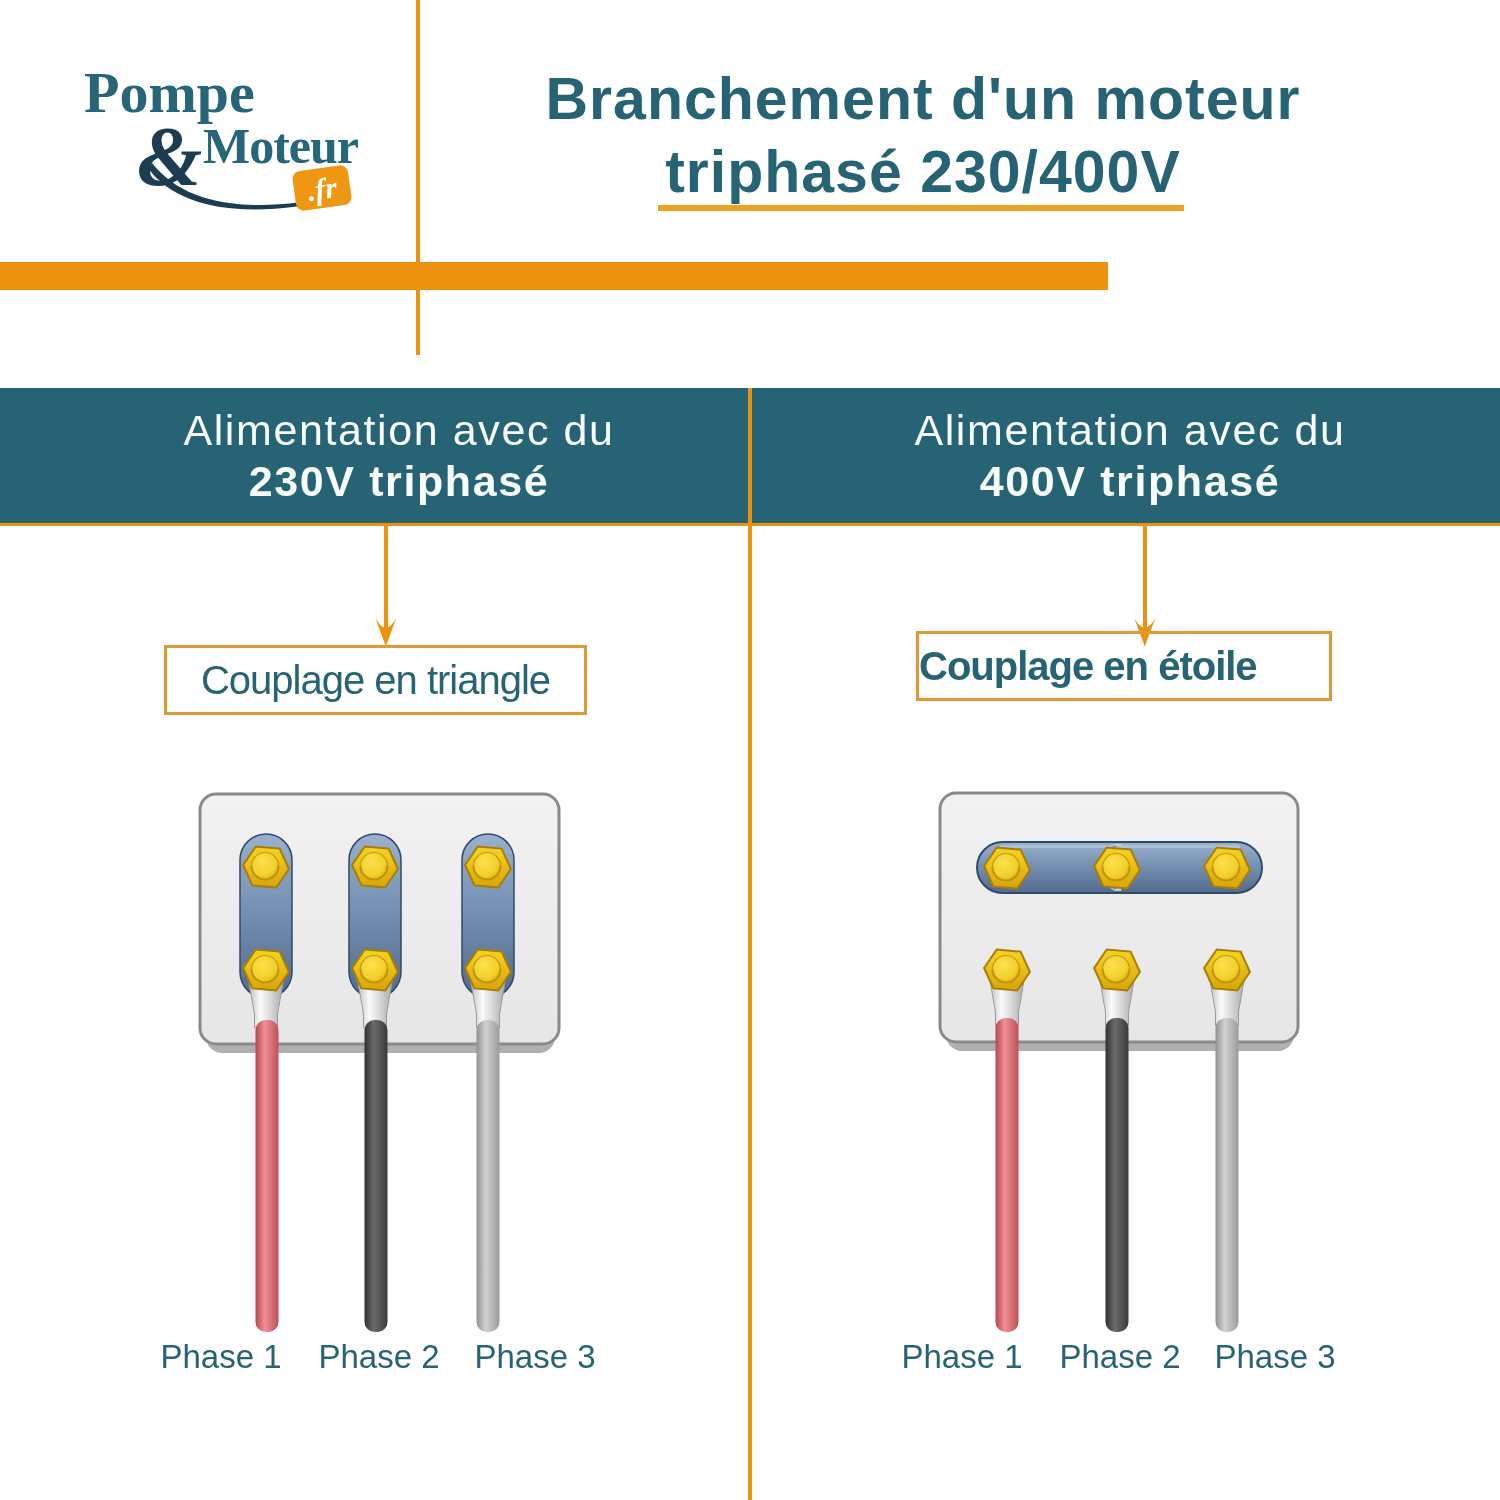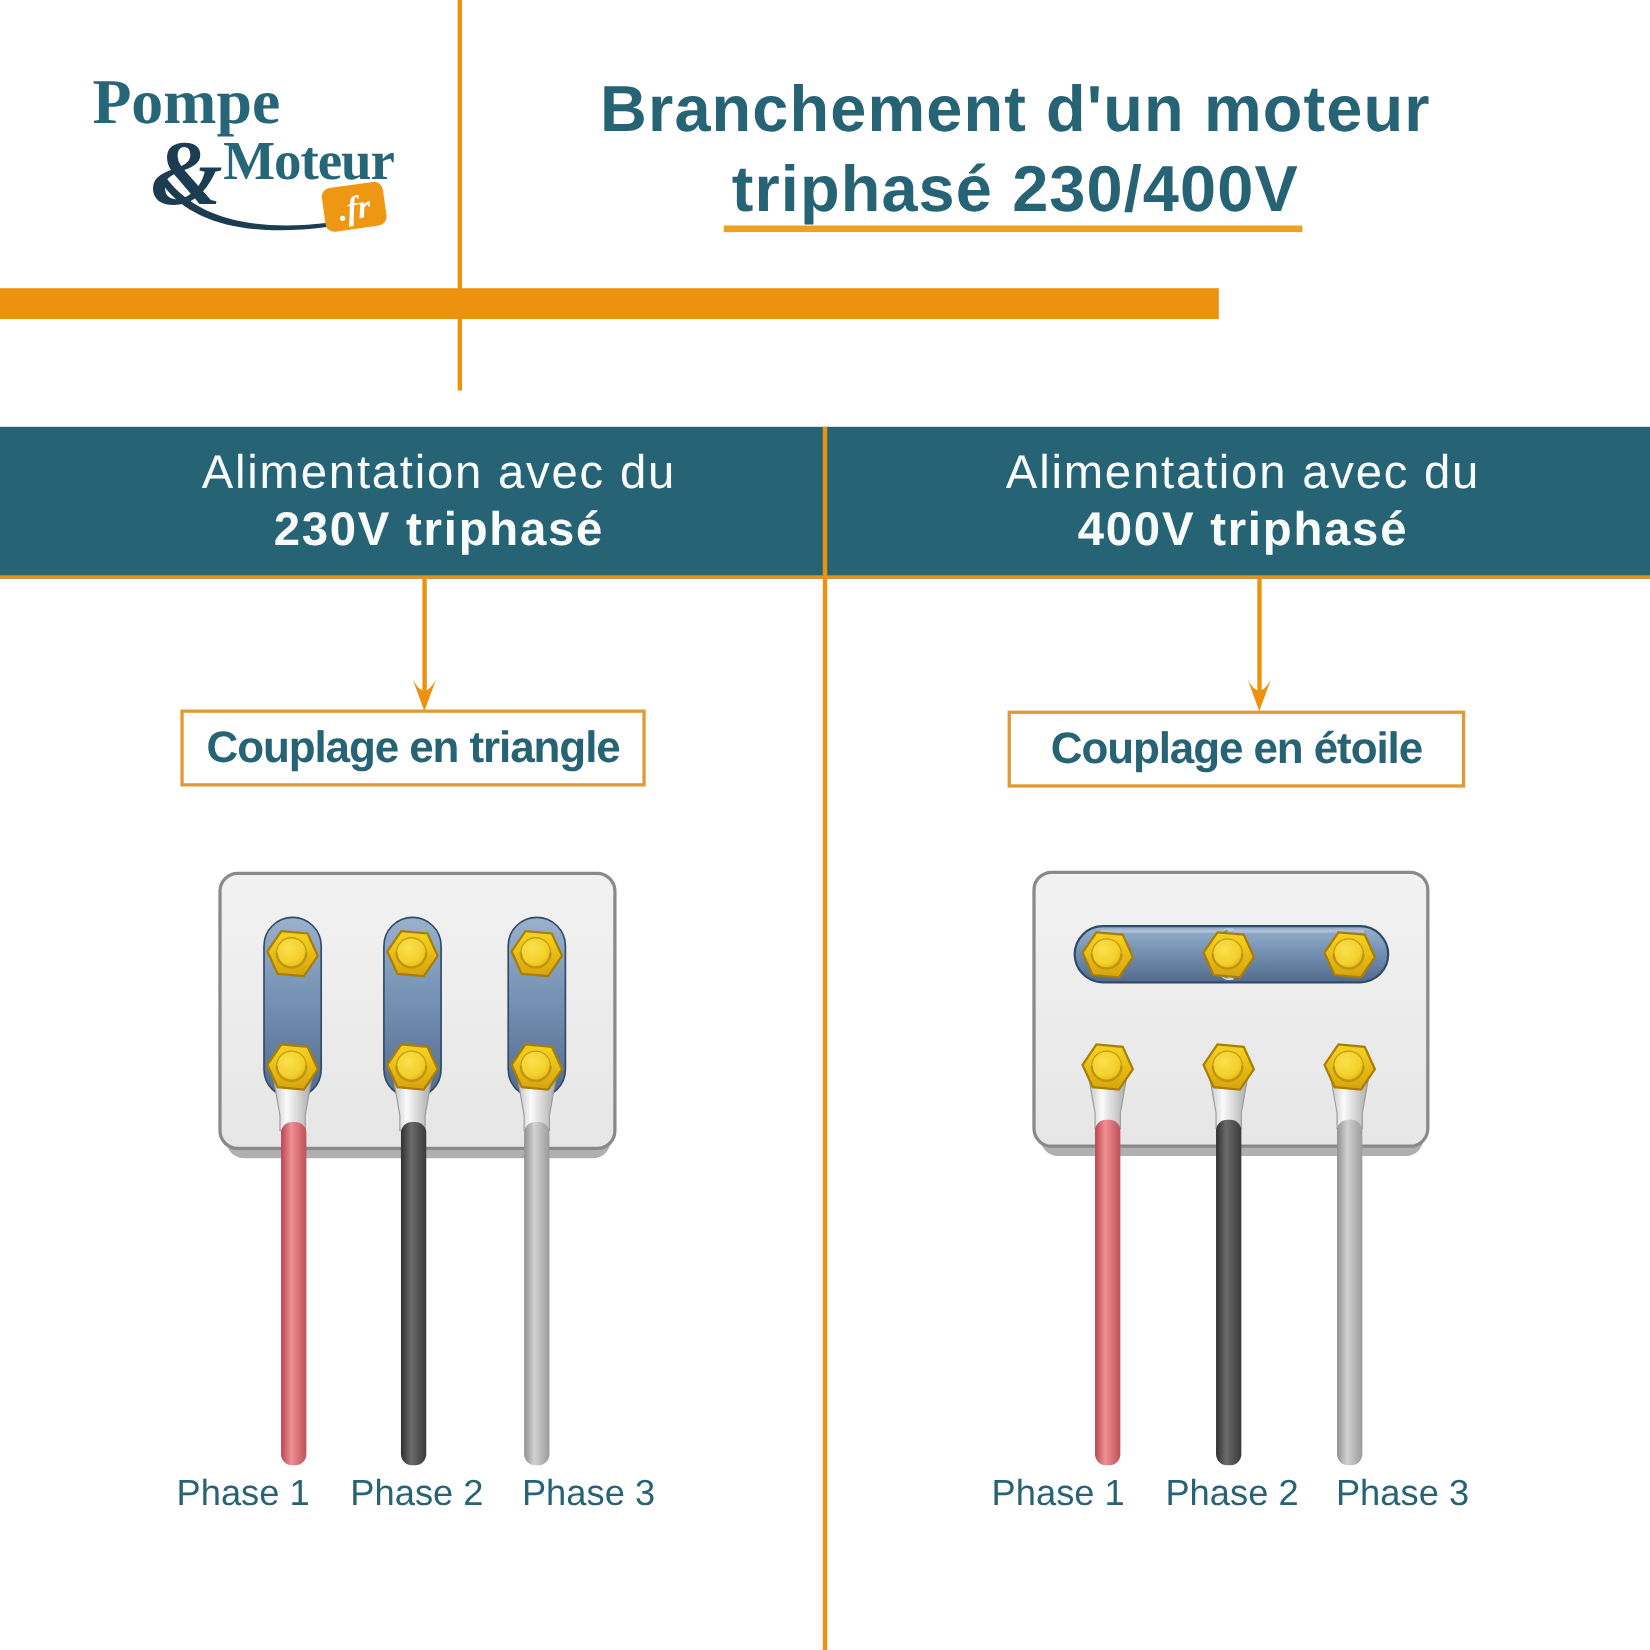--- a/index.html
+++ b/index.html
@@ -32,23 +32,23 @@
 <div class="abs" style="left:384px;top:526px;width:4px;height:105px;background:#ED920F;"></div>
 <div class="abs" style="left:1143px;top:526px;width:4px;height:105px;background:#ED920F;"></div>
 <svg class="abs" style="left:375px;top:618px;" width="22" height="29" viewBox="0 0 22 29">
   <path d="M0.3 0 Q 5.5 9.5 10.8 10 Q 16 9.5 21.3 0 L 10.8 28.5 Z" fill="#ED920F"></path>
 </svg>
 <svg class="abs" style="left:1134px;top:618px;" width="22" height="29" viewBox="0 0 22 29">
   <path d="M0.3 0 Q 5.5 9.5 10.8 10 Q 16 9.5 21.3 0 L 10.8 28.5 Z" fill="#ED920F"></path>
 </svg>
 
 <div class="abs teal" style="left:164px;top:645px;width:417px;height:64px;border:3px solid #E19A33;
-     font-size:40px;font-weight:bold;text-align:center;line-height:64px;letter-spacing:-1px;white-space:nowrap;">Couplage en triangle</div>
-<div class="abs teal" style="left:916px;top:646px;width:410px;height:64px;border:3px solid #E19A33;
-     font-size:40px;font-weight:bold;text-align:center;line-height:64px;letter-spacing:-1px;white-space:nowrap;">Couplage en étoile</div>
+     font-size:40px;font-weight:normal;text-align:center;line-height:64px;letter-spacing:-1px;white-space:nowrap;">Couplage en triangle</div>
+<div class="abs teal" style="left:916px;top:631px;width:410px;height:64px;border:3px solid #E19A33;
+     font-size:40px;font-weight:bold;line-height:64px;letter-spacing:-1px;white-space:nowrap;">Couplage en étoile</div>
 
 <svg class="abs" style="left:0;top:0;" width="1500" height="1500" viewBox="0 0 1500 1500">
   <defs>
     <linearGradient id="blockG" x1="0" y1="0" x2="0" y2="1">
       <stop offset="0" stop-color="#f2f2f2"></stop>
       <stop offset="1" stop-color="#e6e6e6"></stop>
     </linearGradient>
     <linearGradient id="stripG" x1="0" y1="0" x2="0" y2="1">
       <stop offset="0" stop-color="#9ab1cd"></stop>
       <stop offset="0.45" stop-color="#7591b3"></stop>

